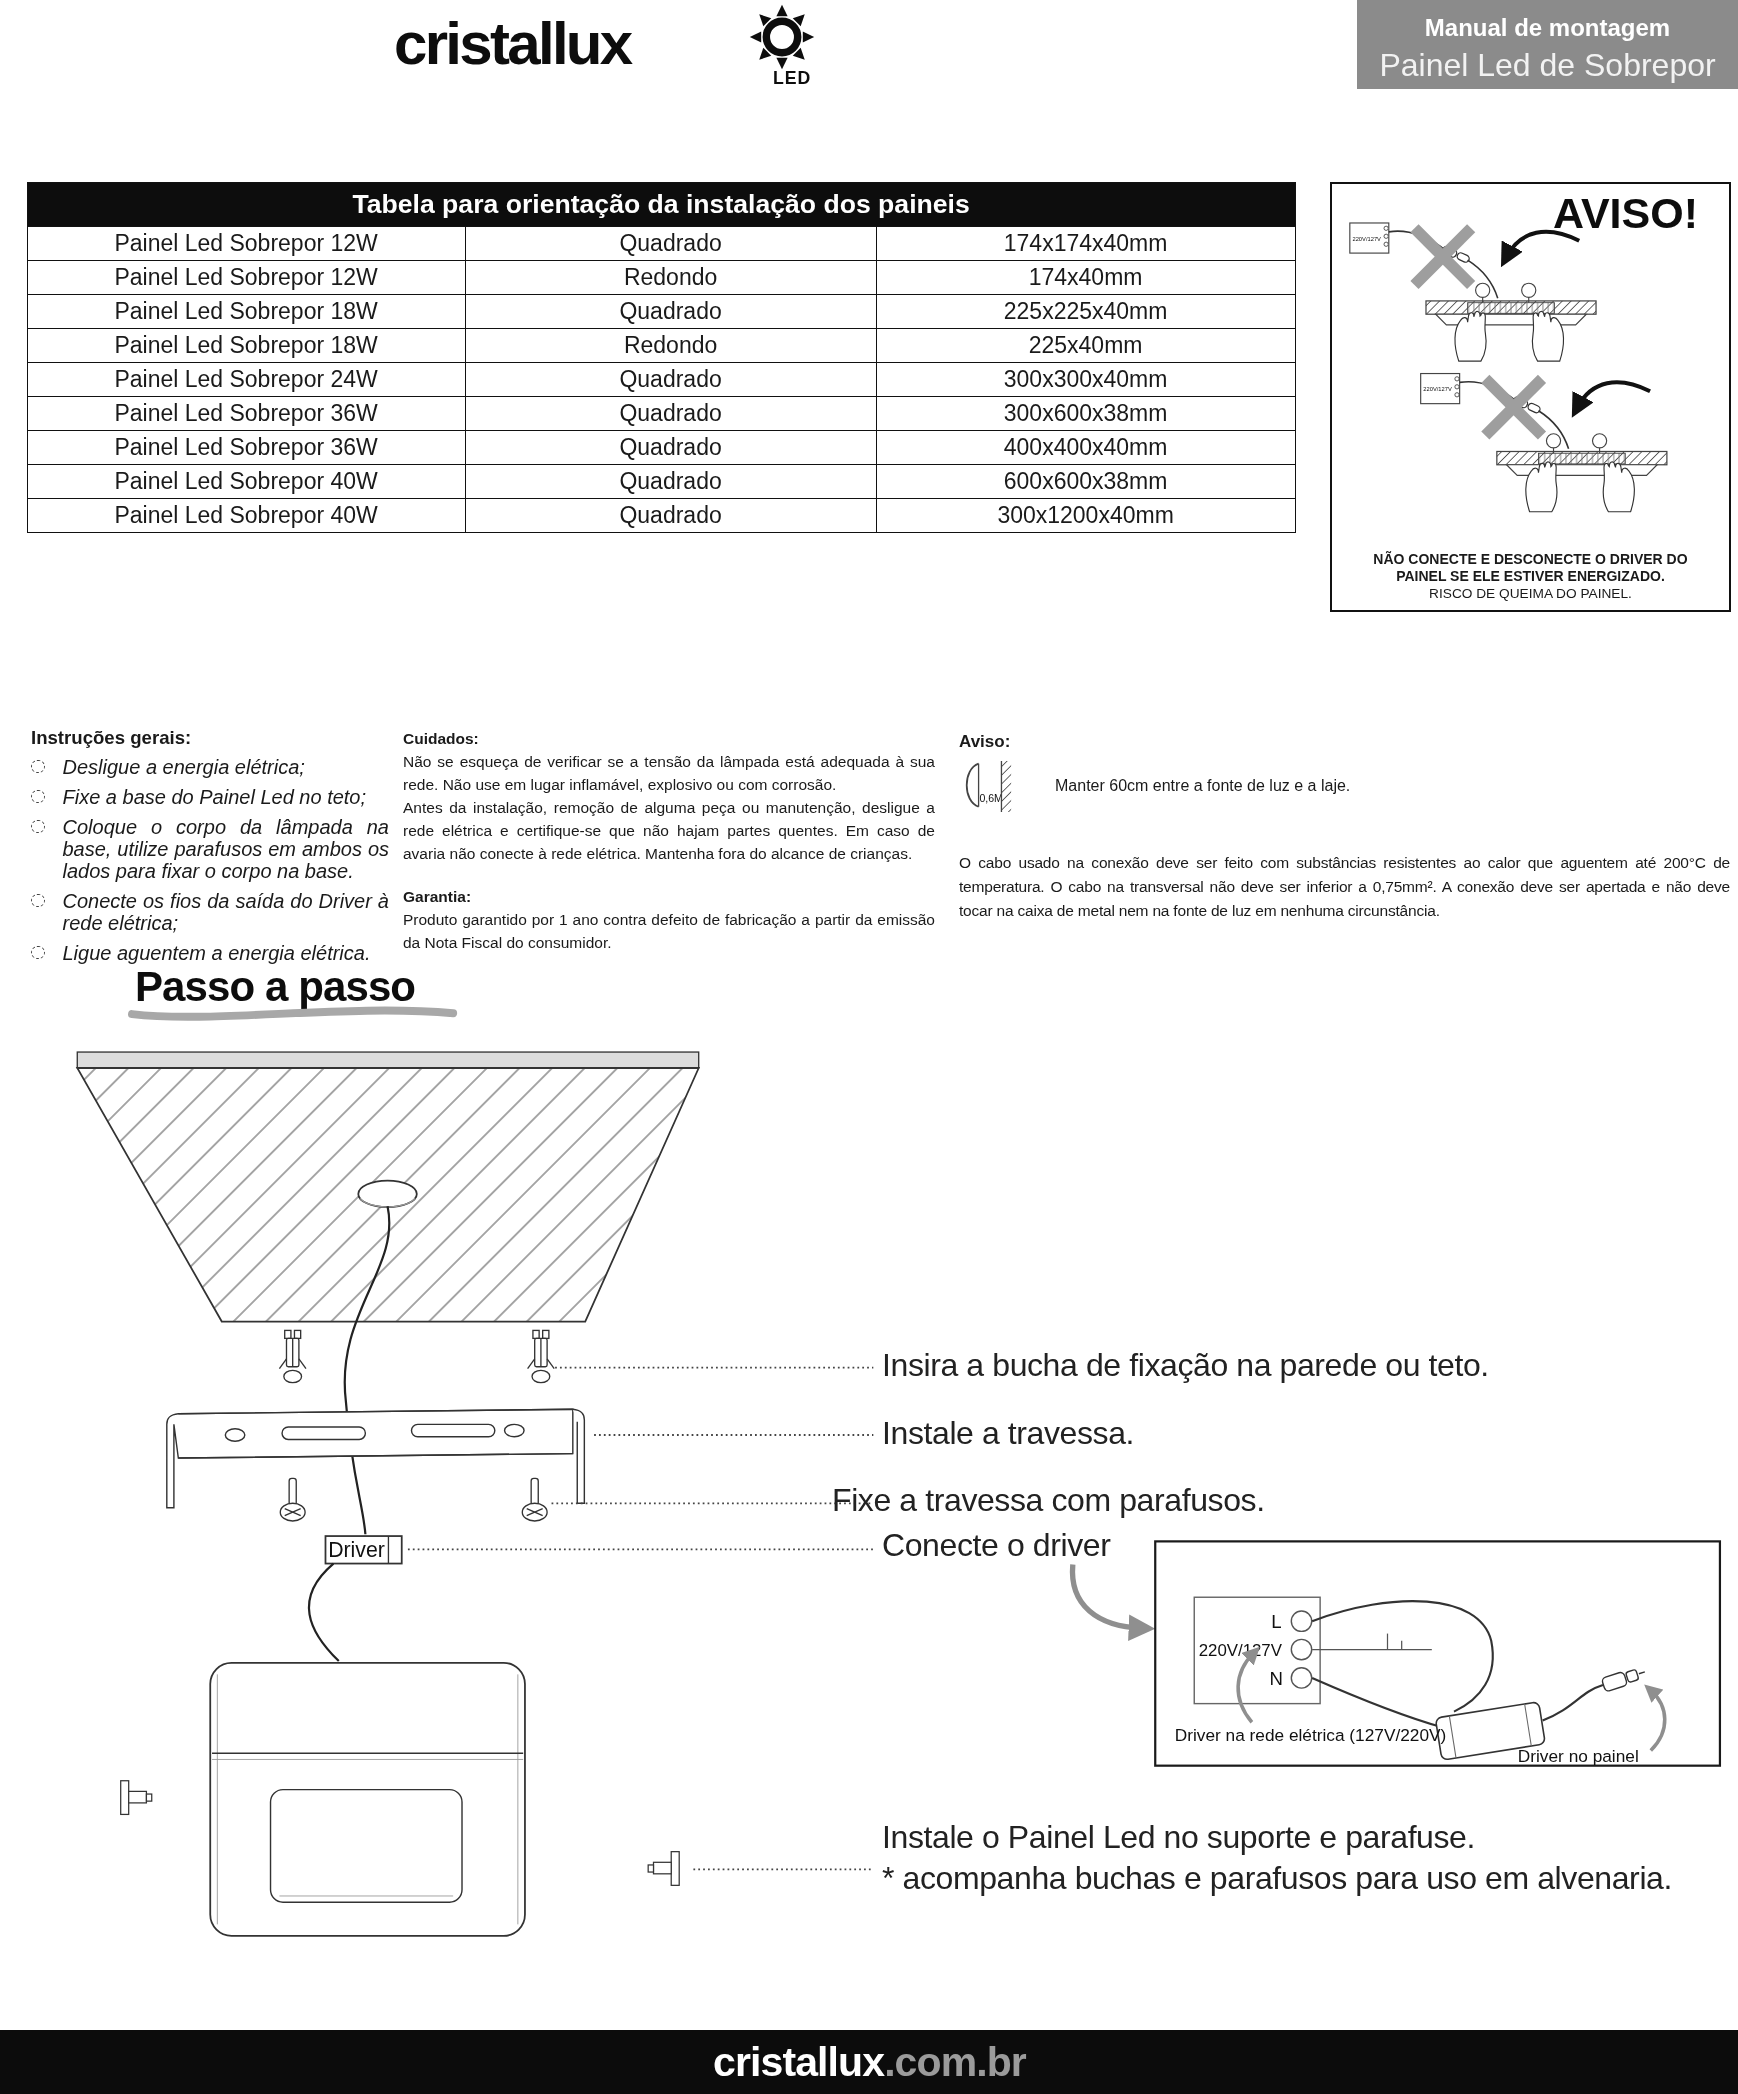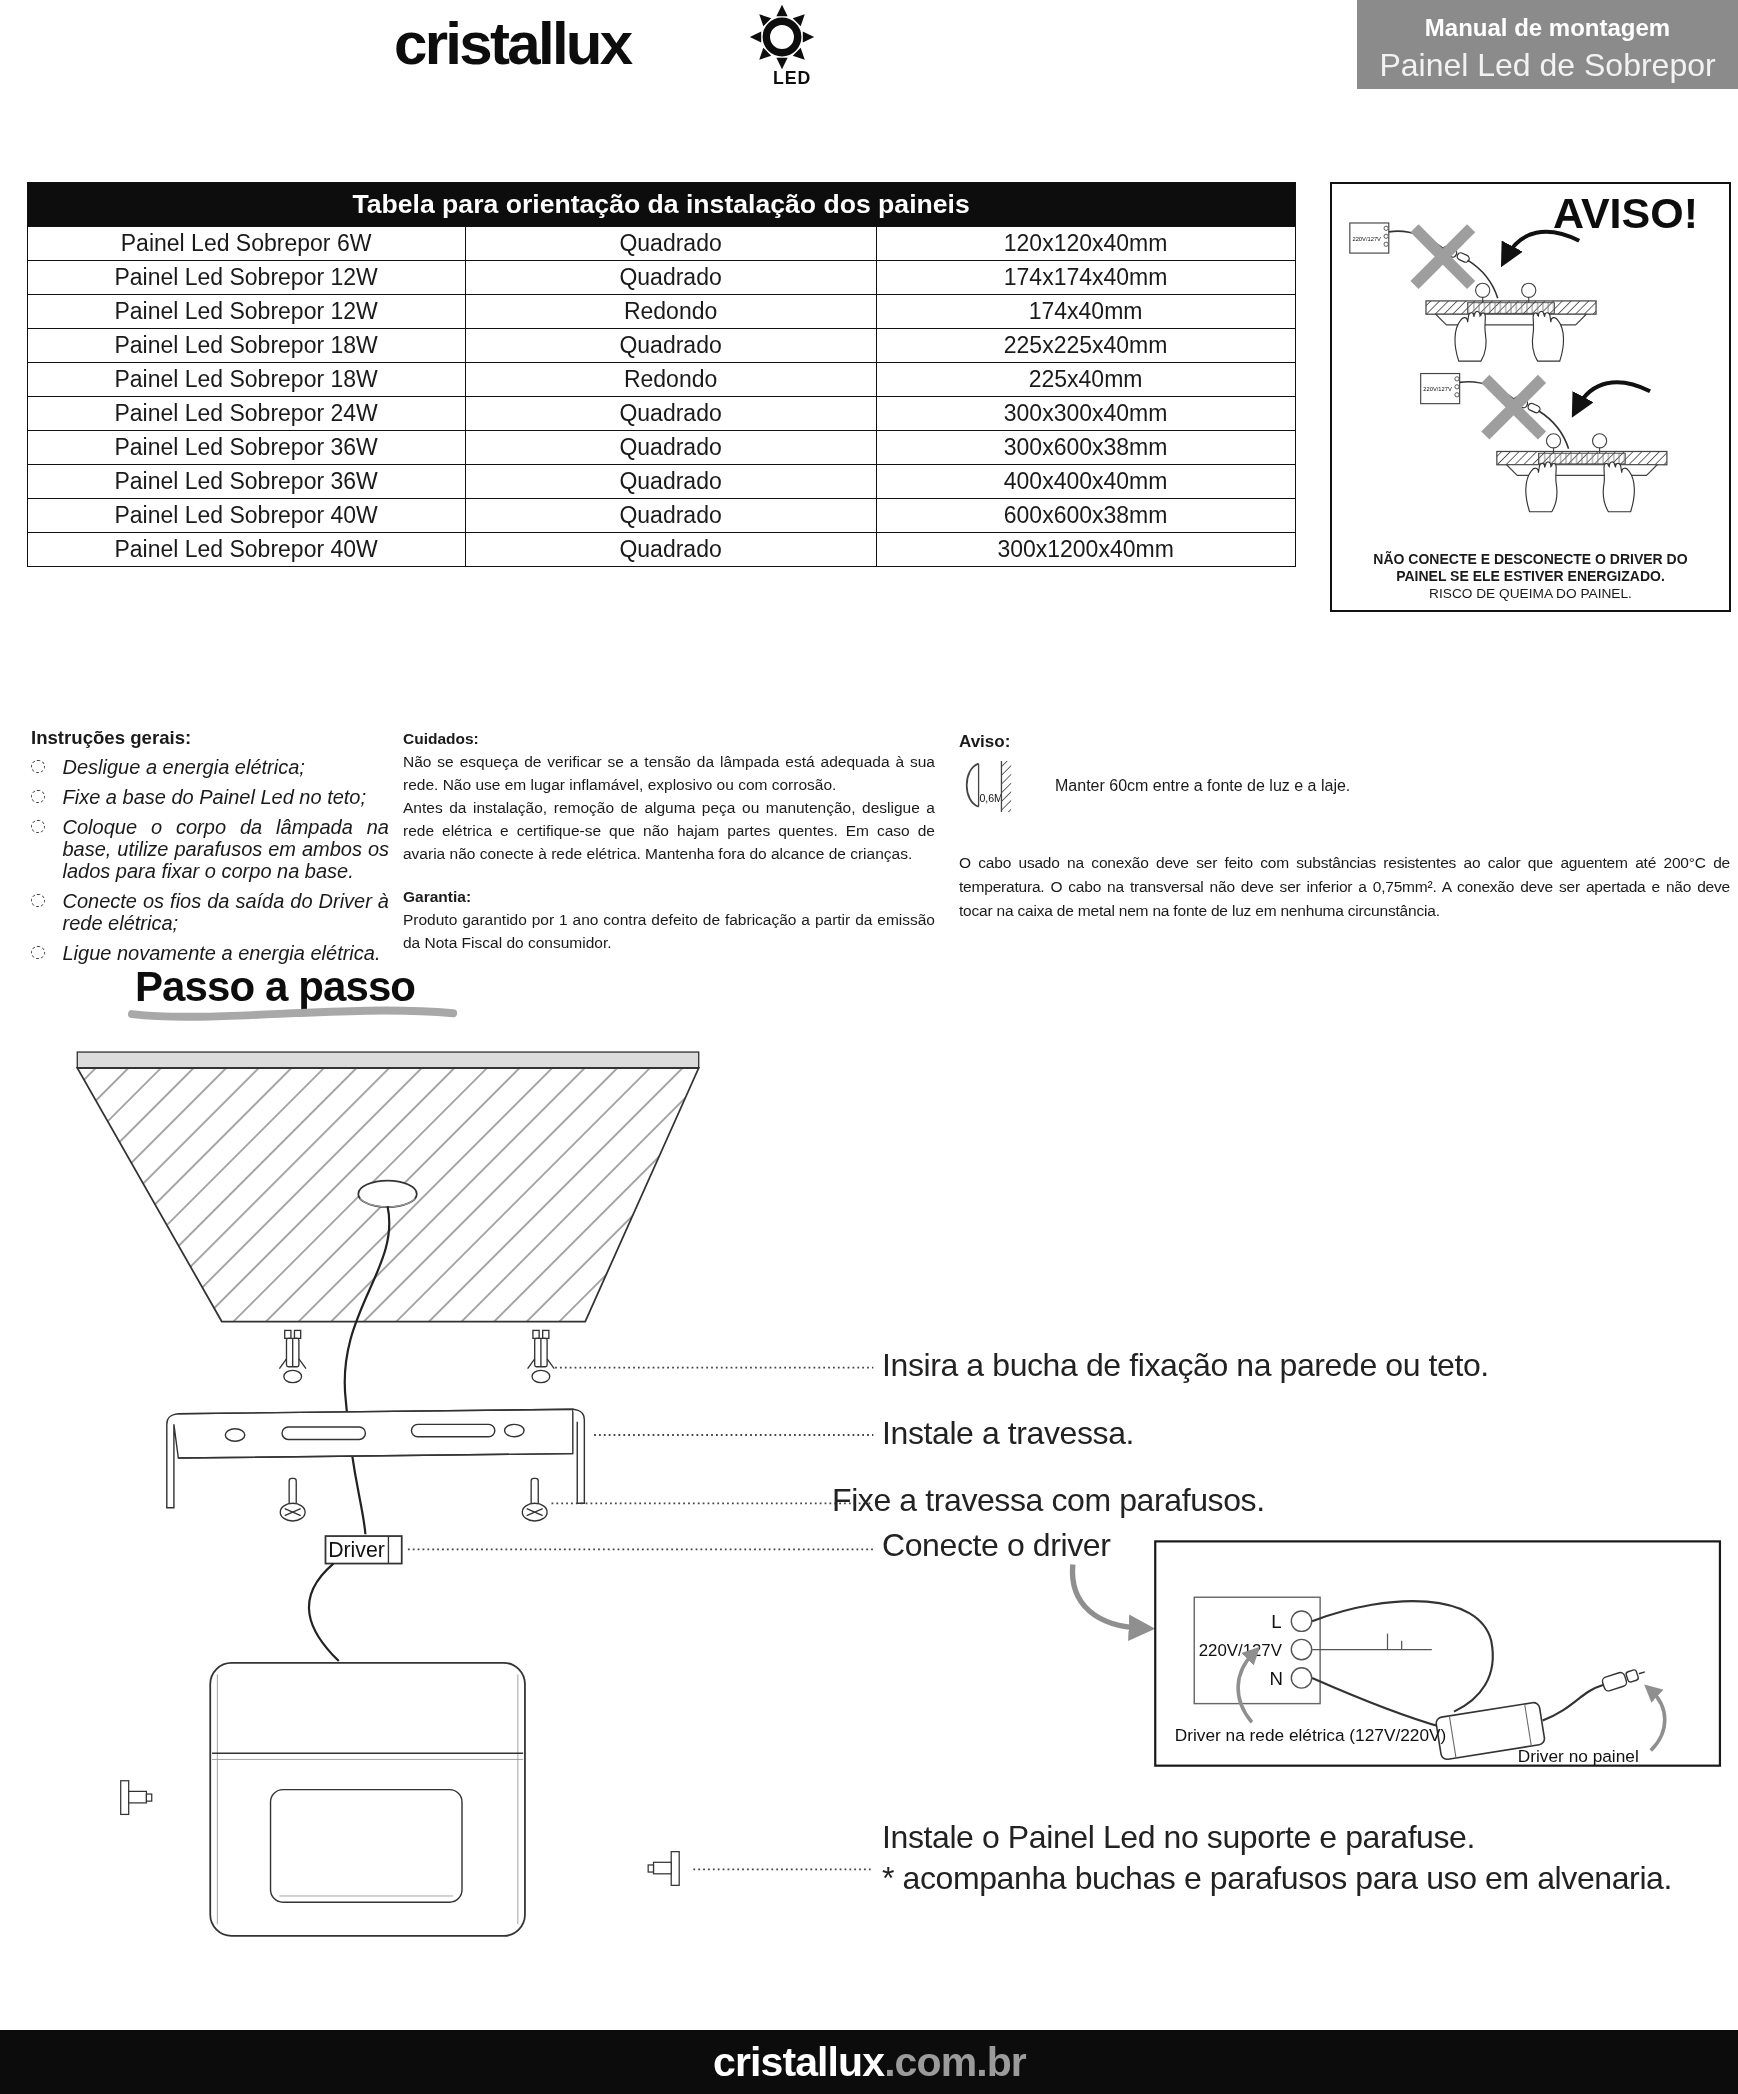--- a/index.html
+++ b/index.html
@@ -87,25 +87,20 @@
         <col style="width:438px">
         <col style="width:411px">
         <col style="width:419px">
       </colgroup>
     <thead>
       <tr class="t-title">
         <th colspan="3">Tabela para orientação da instalação dos paineis</th>
       </tr>
     </thead>
     <tbody>
-      <tr>
-          <td>Painel Led Sobrepor 6W</td>
-          <td>Quadrado</td>
-          <td>120x120x40mm</td>
-        </tr>
       <tr>
           <td>Painel Led Sobrepor 12W</td>
           <td>Quadrado</td>
           <td>174x174x40mm</td>
         </tr>
       <tr>
           <td>Painel Led Sobrepor 12W</td>
           <td>Redondo</td>
           <td>174x40mm</td>
         </tr>
@@ -212,21 +207,21 @@
     <div class="gi-item">
         <span class="bullet"></span>
         <span>Coloque o corpo da lâmpada na base, utilize parafusos em ambos os lados para fixar o corpo na base.</span>
       </div>
     <div class="gi-item">
         <span class="bullet"></span>
         <span>Conecte os fios da saída do Driver à rede elétrica;</span>
       </div>
     <div class="gi-item">
         <span class="bullet"></span>
-        <span>Ligue novamente a energia elétrica.</span>
+        <span>Ligue aguentem a energia elétrica.</span>
       </div>
   </div>
 
   <div class="care">
     <p class="sec-title">Cuidados:</p>
     <p>Não se esqueça de verificar se a tensão da lâmpada está adequada à sua rede. Não use em lugar inflamável, explosivo ou com corrosão.</p>
     <p>Antes da instalação, remoção de alguma peça ou manutenção, desligue a rede elétrica e certifique-se que não hajam partes quentes. Em caso de avaria não conecte à rede elétrica. Mantenha fora do alcance de crianças.</p>
     <div class="war">
       <p class="sec-title">Garantia:</p>
       <p>Produto garantido por 1 ano contra defeito de fabricação a partir da emissão da Nota Fiscal do consumidor.</p>

